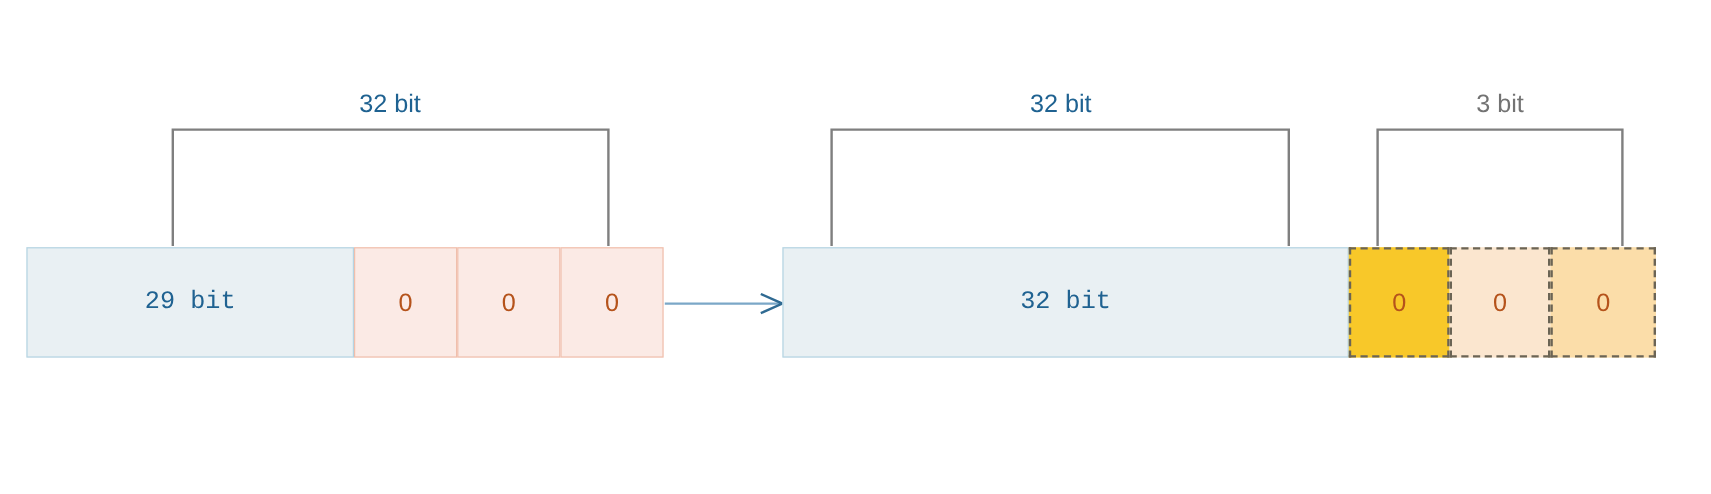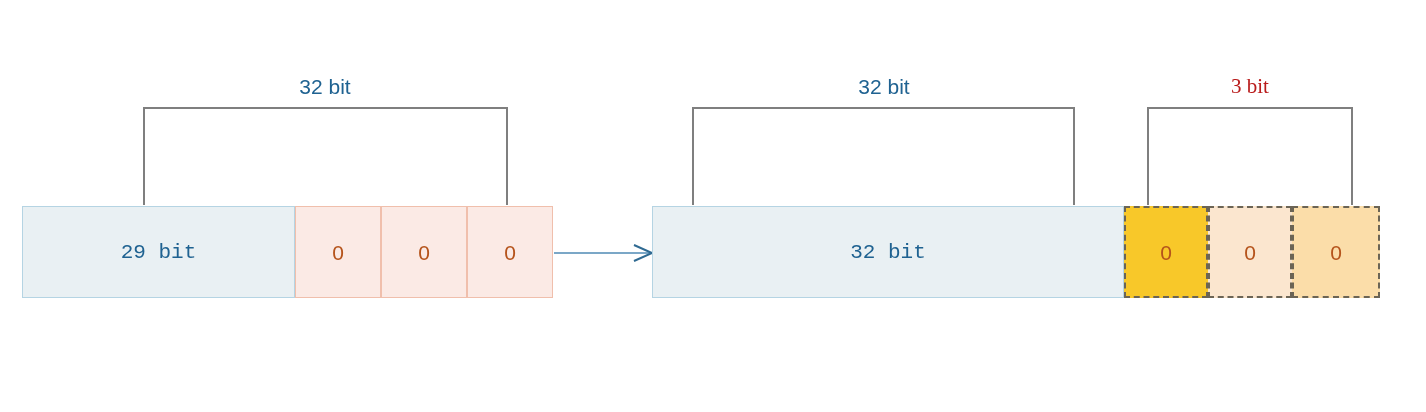--- a/index.html
+++ b/index.html
@@ -87,21 +87,21 @@
       </g>
     <g id="arrow-group">
         <line x1="554" y1="253" x2="650" y2="253" stroke="#7ba7c7" stroke-width="2"></line>
         <path d="M 634 245 L 652 253 L 634 261" fill="none" stroke="#2f6a92" stroke-width="2"></path>
       </g>
   </svg>
 
   <div id="bracket-labels">
       <div class="bracket-label" style="left: 325px; top: 76px; color: rgb(31, 98, 145);">32 bit</div>
       <div class="bracket-label" style="left: 884px; top: 76px; color: rgb(31, 98, 145);">32 bit</div>
-      <div class="bracket-label" style="left: 1250px; top: 76px; color: #b91c1c; font-family: Liberation Serif, serif;">3 bit</div>
+      <div class="bracket-label" style="left: 1250px; top: 76px; color: #737373;">3 bit</div>
     </div>
 
   <div id="cells">
       <div>
         <div class="cell cell-blue" style="left: 22px; top: 206px; width: 273px; height: 92px;">29 bit</div>
         <div class="cell cell-pink" style="left: 295px; top: 206px; width: 86px; height: 92px;">0</div>
         <div class="cell cell-pink" style="left: 381px; top: 206px; width: 86px; height: 92px;">0</div>
         <div class="cell cell-pink" style="left: 467px; top: 206px; width: 86px; height: 92px;">0</div>
       </div>
       <div>

